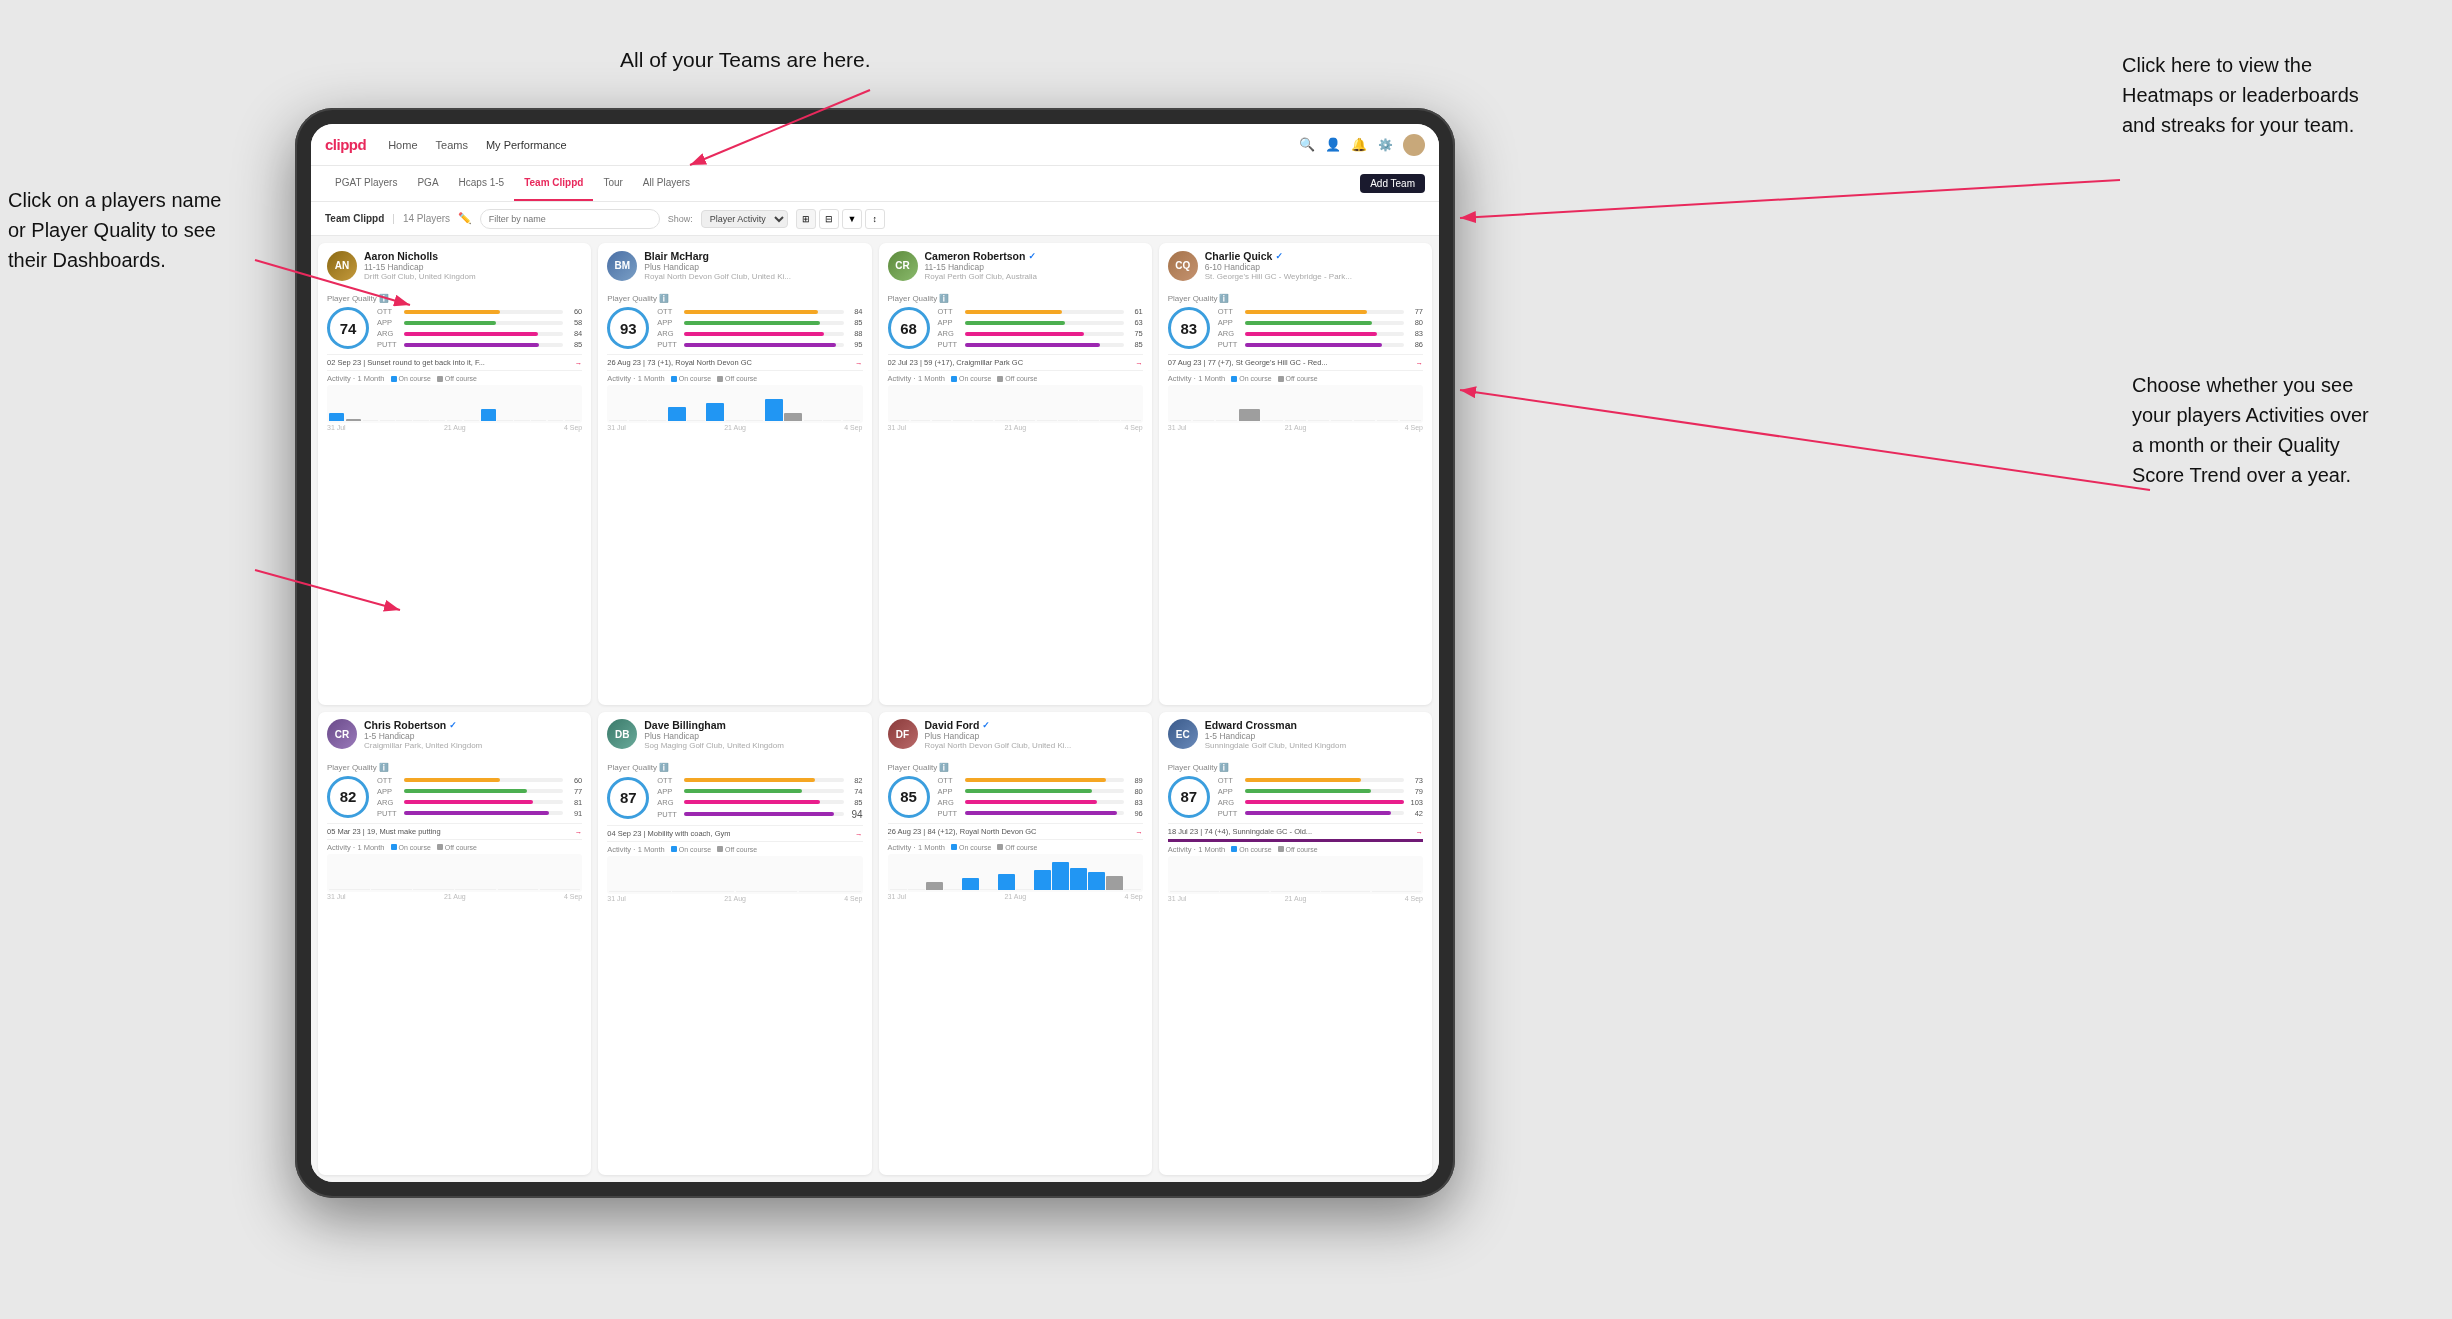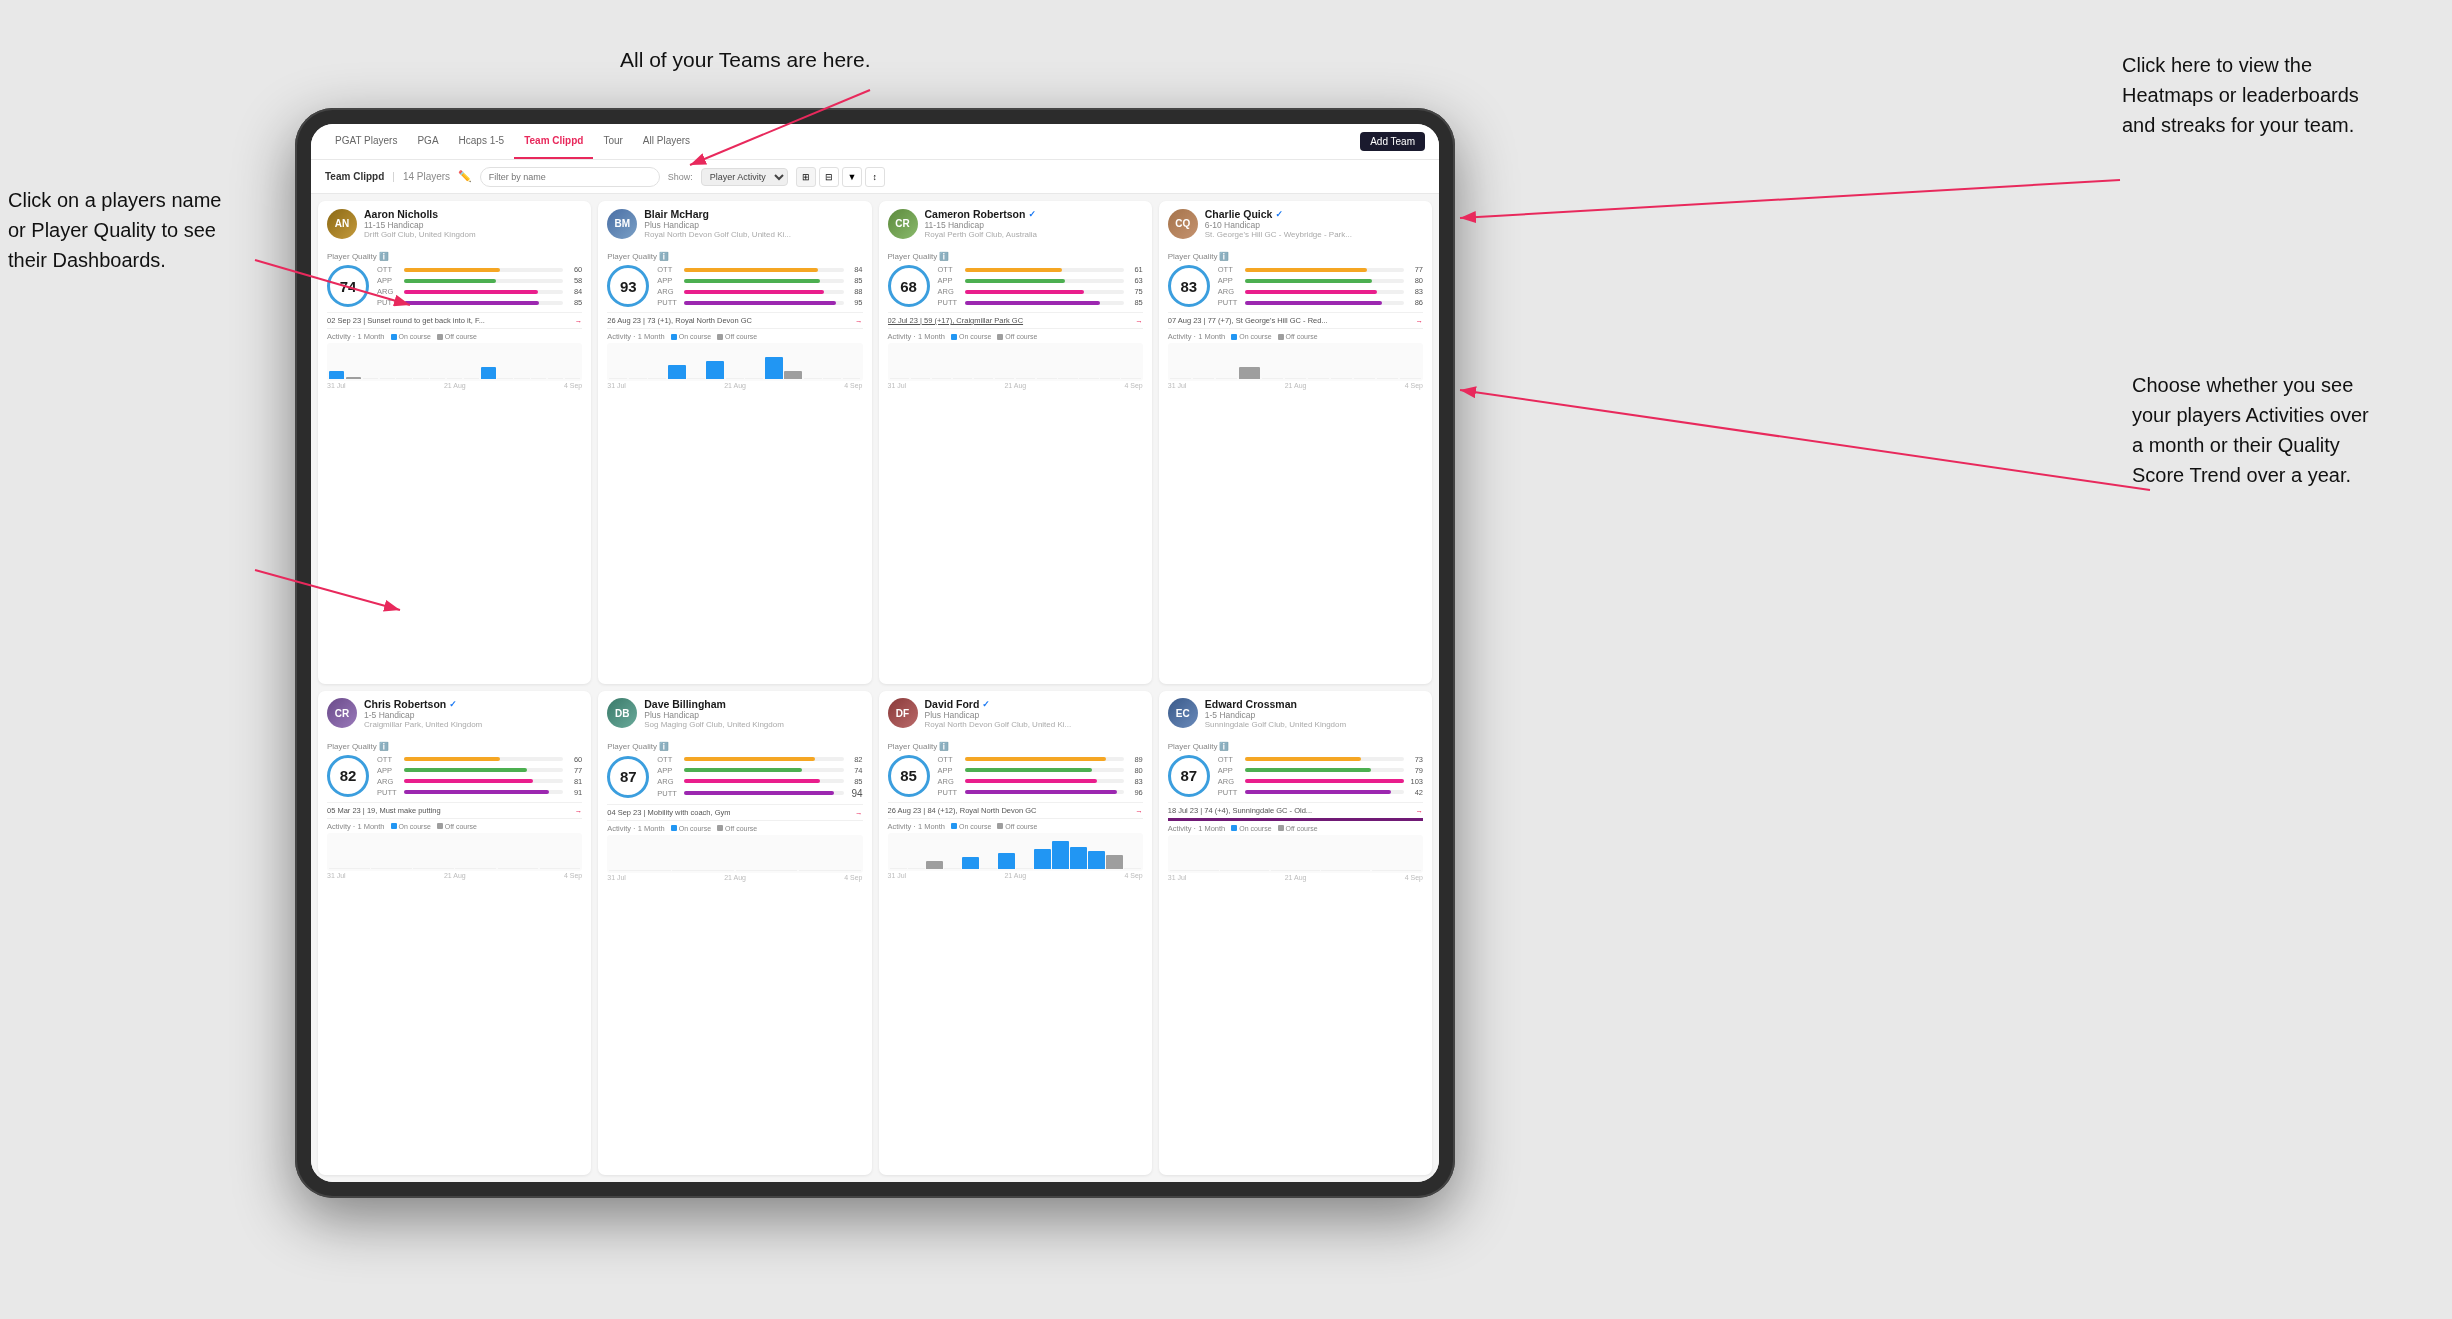--- a/index.html
+++ b/index.html
@@ -13,20 +13,35 @@
     }
   </style>
 </head>
 <body>
 
 <div style="position:relative; width:2452px; height:1319px; background:#e8e8e8; overflow:hidden;">
 
   <div style="position:absolute; left:295px; top:108px; width:1160px; height:1090px; background:#2c2c2c; border-radius:38px; box-shadow: 0 20px 60px rgba(0,0,0,0.45), inset 0 0 0 2px #444; padding:16px;">
     <div style="width:100%; height:100%; background:#fff; border-radius:22px; overflow:hidden; display:flex; flex-direction:column;">
 
+      <div style="height:42px; background:#fff; border-bottom:1px solid #e8e8e8; display:flex; align-items:center; padding:0 14px; gap:0; flex-shrink:0;">
+        <span style="color:#e8295c; font-weight:800; font-size:15px; margin-right:22px; letter-spacing:-0.5px;">clippd</span>
+        <div style="display:flex; gap:18px; flex:1;">
+          <span style="font-size:11px; color:#555;">Home</span>
+          <span style="font-size:11px; color:#555;">Teams</span>
+          <span style="font-size:11px; color:#333; font-weight:500;">My Performance</span>
+        </div>
+        <div style="display:flex; gap:10px; align-items:center;">
+          <span style="font-size:13px; color:#666; cursor:pointer;">🔍</span>
+          <span style="font-size:13px; color:#666; cursor:pointer;">👤</span>
+          <span style="font-size:13px; color:#666; cursor:pointer;">🔔</span>
+          <span style="font-size:12px; color:#666; cursor:pointer;">⚙️</span>
+          <span style="width:22px; height:22px; border-radius:50%; background:#c8a87a; display:inline-block; cursor:pointer;"></span>
+        </div>
+      </div>
 
       <div style="height:36px; background:#fff; border-bottom:1px solid #e8e8e8; display:flex; align-items:center; padding:0 14px; flex-shrink:0;">
         <div style="display:flex; gap:0; flex:1; height:100%;">
           <span style="font-size:10px; color:#666; padding:0 10px; display:flex; align-items:center; border-bottom:2px solid transparent;">PGAT Players</span>
           <span style="font-size:10px; color:#666; padding:0 10px; display:flex; align-items:center; border-bottom:2px solid transparent;">PGA</span>
           <span style="font-size:10px; color:#666; padding:0 10px; display:flex; align-items:center; border-bottom:2px solid transparent;">Hcaps 1-5</span>
           <span style="font-size:10px; color:#e8295c; padding:0 10px; display:flex; align-items:center; border-bottom:2px solid #e8295c; font-weight:600;">Team Clippd</span>
           <span style="font-size:10px; color:#666; padding:0 10px; display:flex; align-items:center; border-bottom:2px solid transparent;">Tour</span>
           <span style="font-size:10px; color:#666; padding:0 10px; display:flex; align-items:center; border-bottom:2px solid transparent;">All Players</span>
         </div>
@@ -254,21 +269,21 @@
                 <div style="display:flex; align-items:center; gap:3px;">
                     <span style="font-size:7.5px; color:#888; width:24px;">PUTT</span>
                     <div style="flex:1; height:4px; background:#f0f0f0; border-radius:2px;">
                       <div style="width:85%; height:100%; background:#9c27b0; border-radius:2px;"></div>
                     </div>
                     <span style="font-size:7.5px; color:#555; width:16px; text-align:right;">85</span>
                   </div>
               </div>
             </div>
             <div style="font-size:7.5px; color:#555; padding:3px 0; border-top:1px solid #f0f0f0; border-bottom:1px solid #f0f0f0; margin:3px 0; display:flex; justify-content:space-between; align-items:center;">
-              <span style="overflow:hidden; text-overflow:ellipsis; white-space:nowrap; flex:1;text-decoration:underline;">02 Jul 23 | 59 (+17), Craigmillar Park GC</span>
+              <span style="overflow:hidden; text-overflow:ellipsis; white-space:nowrap; flex:1;">02 Jul 23 | 59 (+17), Craigmillar Park GC</span>
               <span style="color:#e8295c; margin-left:4px;">→</span>
             </div>
             <div>
               <div style="display:flex; align-items:center; gap:6px; margin-bottom:2px;">
                   <span style="font-size:7.5px; color:#888;">Activity · 1 Month</span>
                   <span style="display:flex; align-items:center; gap:2px; font-size:7px; color:#888;"><span style="width:6px; height:6px; background:#2196F3; border-radius:1px; display:inline-block;"></span>On course</span>
                   <span style="display:flex; align-items:center; gap:2px; font-size:7px; color:#888;"><span style="width:6px; height:6px; background:#9e9e9e; border-radius:1px; display:inline-block;"></span>Off course</span>
                 </div>
               <div style="height:38px; display:flex; align-items:flex-end; gap:1.5px; background:#fafafa; padding:2px; border-radius:3px;">
                 <div style="flex:1; height:1px; background:#f0f0f0;"></div>

